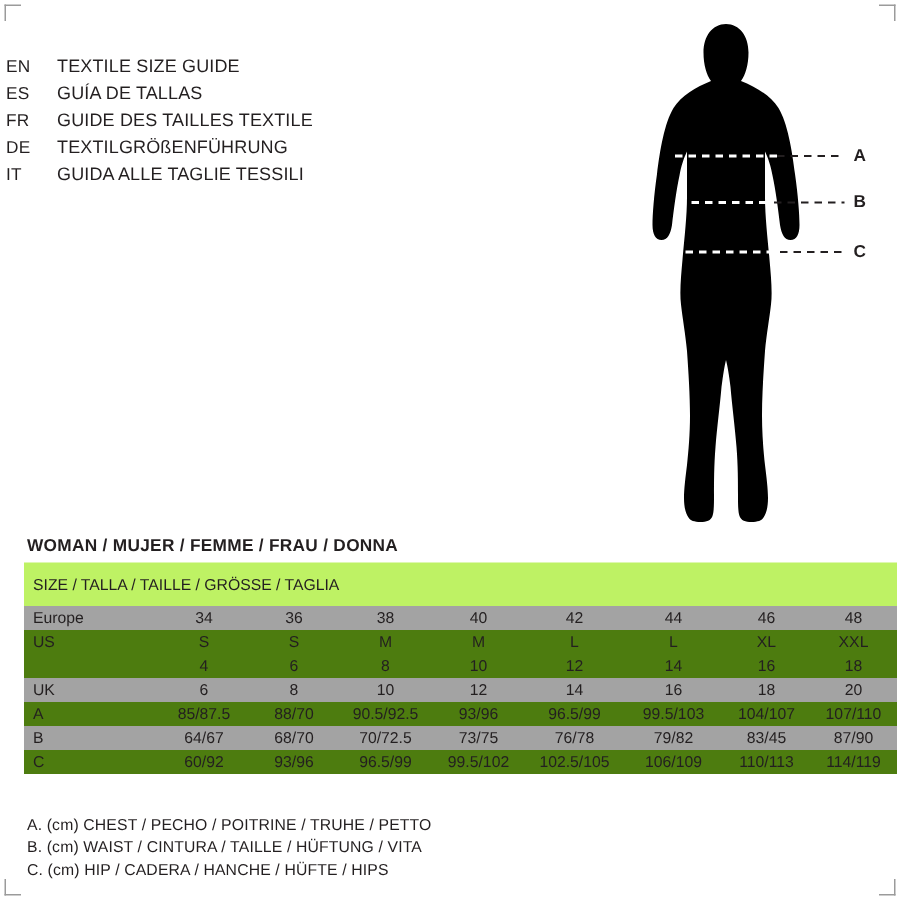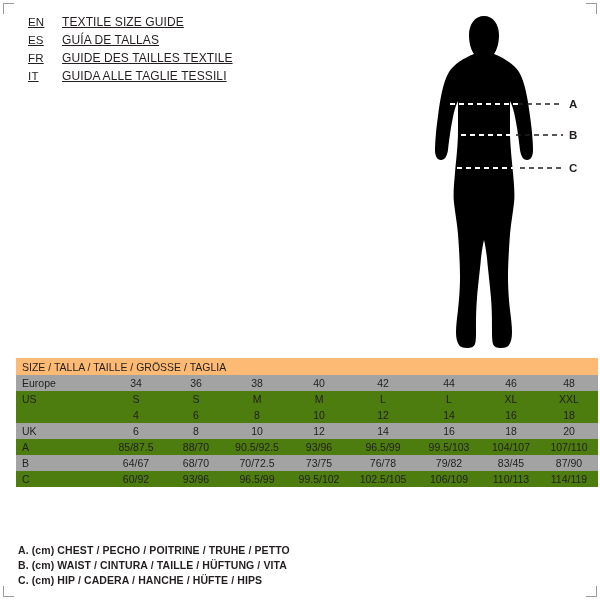--- a/index.html
+++ b/index.html
@@ -18,38 +18,38 @@
     position: relative;
     width: 600px;
     height: 600px;
     box-sizing: border-box;
     padding: 0;
   }
 
   
   .lang-block {
     position: absolute;
-    left: 28px;
+    left: 4px;
     top: 15px;
     width: 330px;
-    text-decoration: underline;
   }
   .lang-row {
     display: flex;
     align-items: baseline;
     height: 18px;
   }
   .lang-code {
     width: 34px;
     font-size: 11.5px;
     letter-spacing: .2px;
   }
   .lang-text {
     font-size: 12px;
     letter-spacing: .1px;
+    margin-top: 22px;
   }
 
   
   .figure-wrap {
     position: absolute;
     left: 380px;
     top: 8px;
     width: 215px;
     height: 370px;
   }
@@ -87,42 +87,42 @@
     padding: 0;
     text-align: center;
     vertical-align: middle;
     color: #231f20;
   }
   table.size-table td.label {
     text-align: left;
     padding-left: 6px;
   }
   tr.head-row td {
-    background: #fdba74;
+    background: #bef264;
     font-weight: normal;
     font-size: 10.5px;
-    height: 17px;
+    height: 29px;
   }
   tr.shaded td {
     background: #4d7c0f;
   }
   tr.white td {
     background: #a3a3a3;
   }
 
   
   .legend {
     position: absolute;
     left: 18px;
     top: 543px;
     width: 400px;
   }
   .legend-line {
     font-size: 10.5px;
-    font-weight: bold;
+    font-weight: normal;
     line-height: 15px;
     letter-spacing: .1px;
   }
 
   
   .corner {
     position: absolute;
     width: 10px;
     height: 10px;
     border: 0 solid #9b9b9b;
@@ -147,20 +147,24 @@
       <span class="lang-code">EN</span>
       <span class="lang-text">TEXTILE SIZE GUIDE</span>
     </div>
     <div class="lang-row">
       <span class="lang-code">ES</span>
       <span class="lang-text">GUÍA DE TALLAS</span>
     </div>
     <div class="lang-row">
       <span class="lang-code">FR</span>
       <span class="lang-text">GUIDE DES TAILLES TEXTILE</span>
+    </div>
+    <div class="lang-row">
+      <span class="lang-code">DE</span>
+      <span class="lang-text">TEXTILGRÖßENFÜHRUNG</span>
     </div>
     <div class="lang-row">
       <span class="lang-code">IT</span>
       <span class="lang-text">GUIDA ALLE TAGLIE TESSILI</span>
     </div>
   </div>
 
   <div class="figure-wrap">
     <svg width="215" height="370" viewBox="0 0 215 370">
 
@@ -221,20 +225,21 @@
       <line x1="138" y1="96" x2="183" y2="96" stroke="#231f20" stroke-width="1.4" stroke-dasharray="5,4"></line>
       <line x1="136" y1="127" x2="183" y2="127" stroke="#231f20" stroke-width="1.4" stroke-dasharray="5,4"></line>
       <line x1="140" y1="160" x2="183" y2="160" stroke="#231f20" stroke-width="1.4" stroke-dasharray="5,4"></line>
     </svg>
     <span class="measure-label" style="left:189px; top:90px;">A</span>
     <span class="measure-label" style="left:189px; top:121px;">B</span>
     <span class="measure-label" style="left:189px; top:154px;">C</span>
   </div>
 
   <div class="table-area">
+    <div class="woman-title">WOMAN / MUJER / FEMME / FRAU / DONNA</div>
     <table class="size-table">
       <colgroup>
         <col style="width:90px">
         <col style="width:60px">
         <col style="width:60px">
         <col style="width:62px">
         <col style="width:62px">
         <col style="width:66px">
         <col style="width:66px">
         <col style="width:58px">

